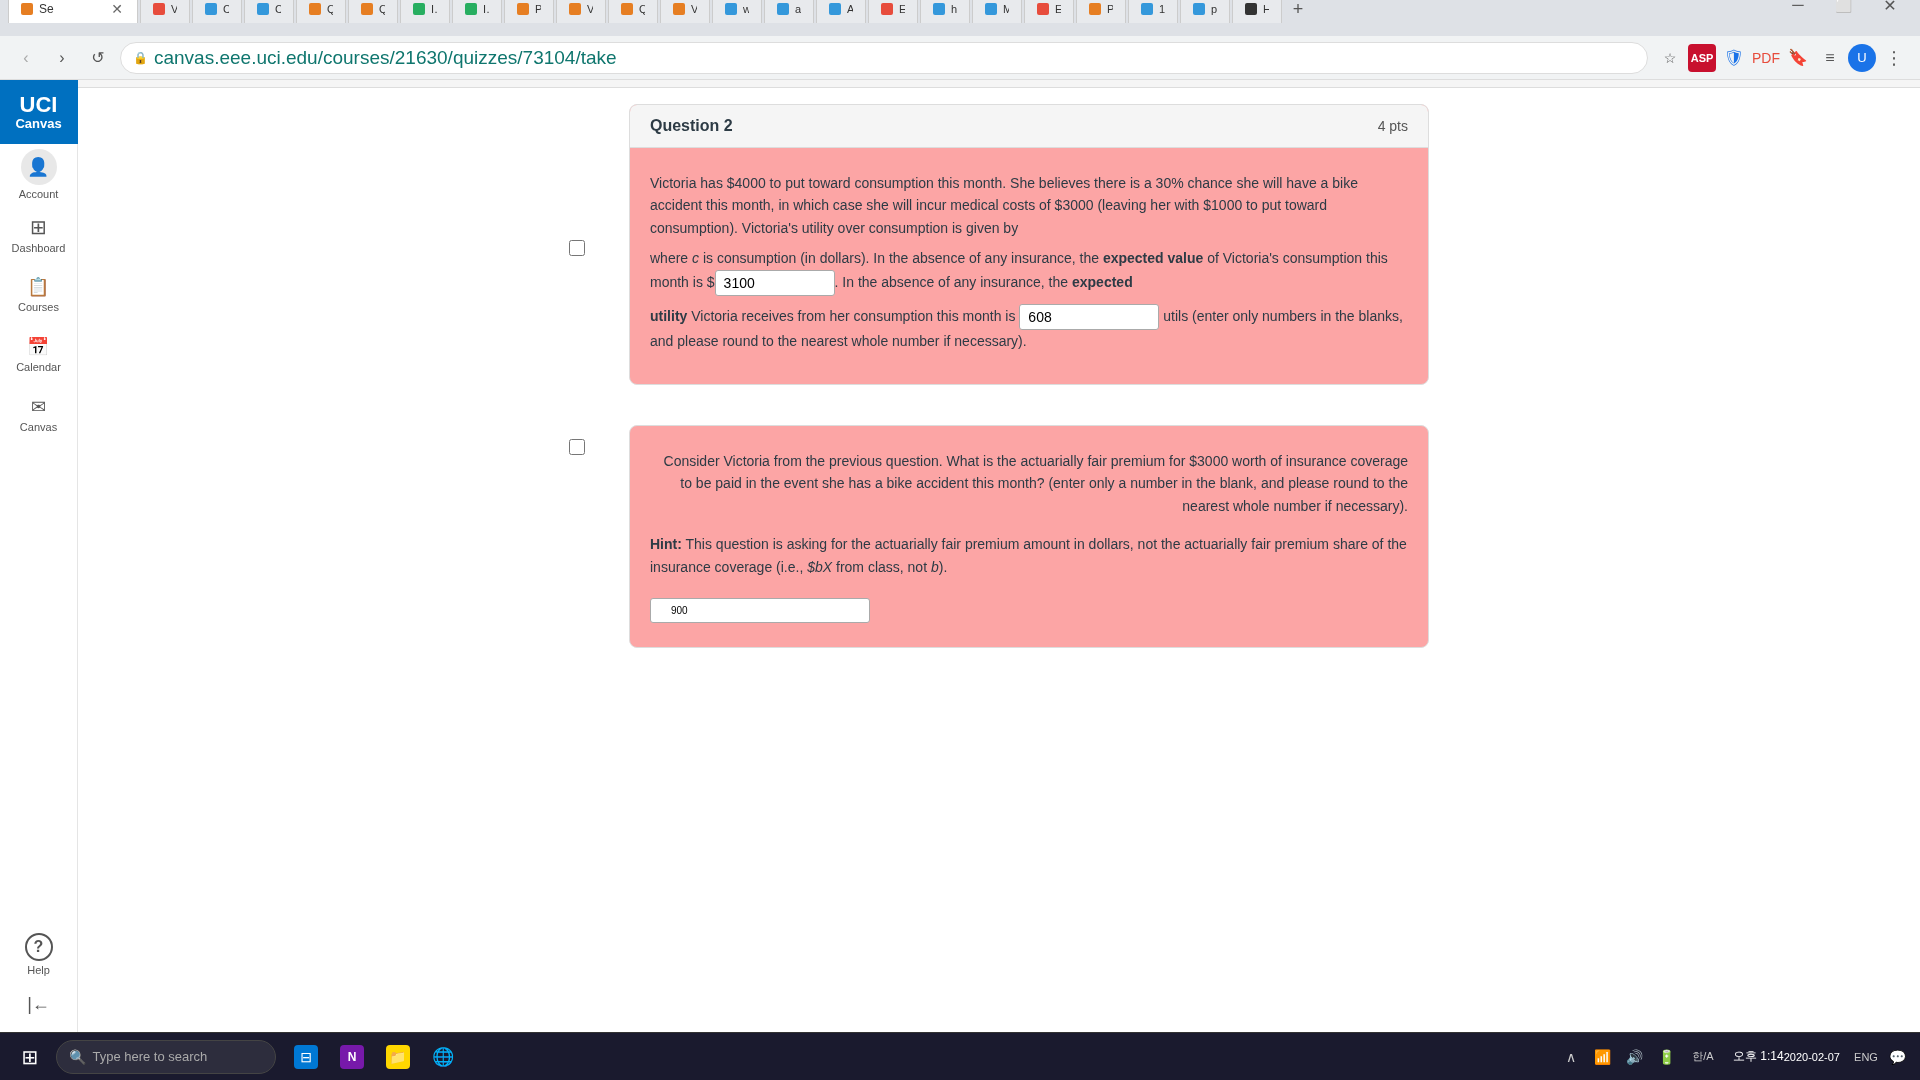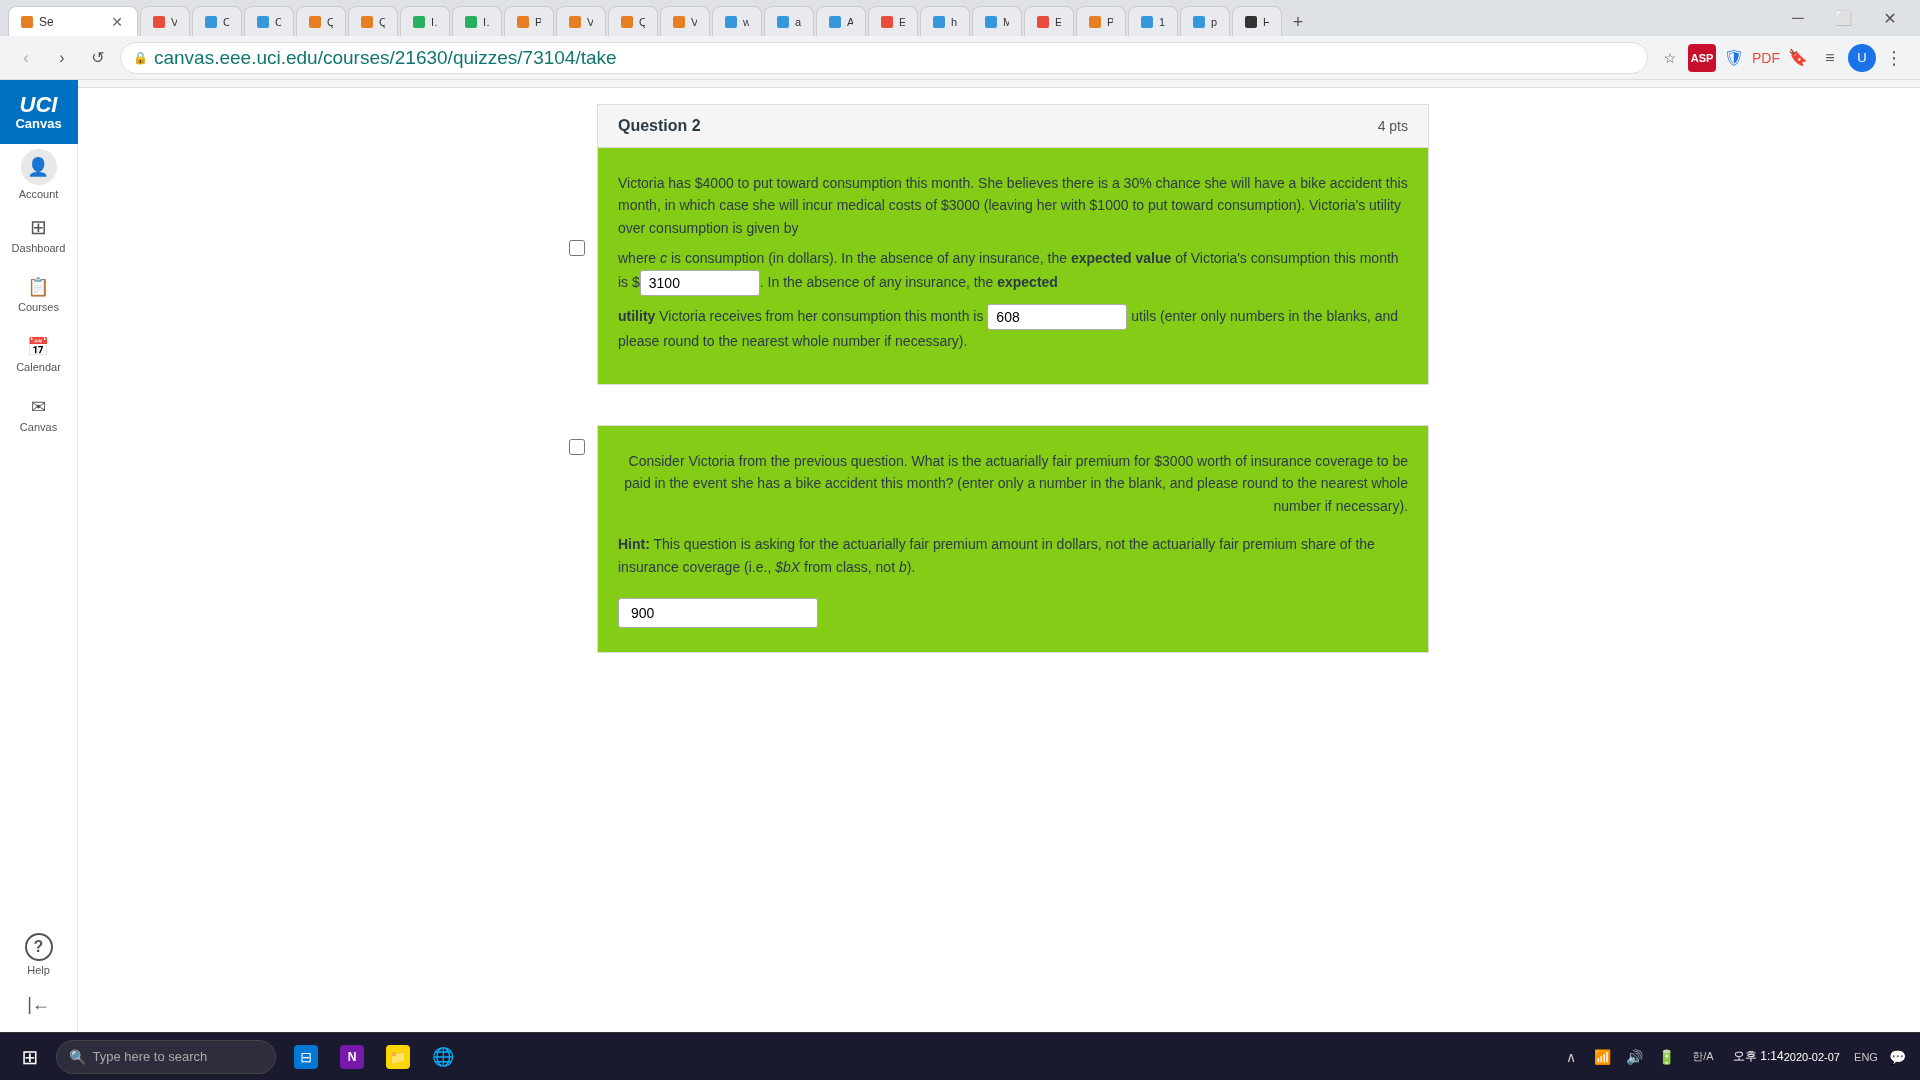--- a/index.html
+++ b/index.html
@@ -1,21 +1,21 @@
 <!DOCTYPE html>
 <html><head>
   <meta charset="utf-8">
   <style>
     * { box-sizing: border-box; margin: 0; padding: 0; }
     body { font-family: 'Segoe UI', Arial, sans-serif; font-size: 14px; background: #f5f5f5; overflow: hidden; }
 
     
     .browser-frame { width: 1920px; height: 1080px; display: flex; flex-direction: column; background: #fff; }
 
-    .tab-bar { background: #dee1e6; height: 36px; display: flex; align-items: flex-end; padding: 0 8px; gap: 2px; flex-shrink: 0; }
+    .tab-bar { background: #dee1e6; height: 36px; display: flex; align-items: flex-end; padding: 13px 8px; gap: 2px; flex-shrink: 0; }
     .tab { background: #fff; border-radius: 8px 8px 0 0; padding: 0 12px; height: 30px; display: flex; align-items: center; gap: 6px; font-size: 12px; min-width: 140px; max-width: 180px; cursor: pointer; border: 1px solid #ccc; border-bottom: none; }
     .tab.active { background: #fff; z-index: 1; }
     .tab.inactive { background: #e8eaed; }
     .tab-title { overflow: hidden; white-space: nowrap; text-overflow: ellipsis; font-size: 12px; color: #333; flex: 1; }
     .tab-close { color: #666; font-size: 14px; cursor: pointer; width: 16px; height: 16px; display: flex; align-items: center; justify-content: center; border-radius: 50%; }
     .tab-new { width: 28px; height: 28px; display: flex; align-items: center; justify-content: center; cursor: pointer; color: #555; font-size: 18px; border-radius: 50%; }
 
     .nav-bar { background: #f1f3f4; height: 44px; display: flex; align-items: center; padding: 0 12px; gap: 8px; border-bottom: 1px solid #ddd; flex-shrink: 0; }
     .nav-btn { width: 28px; height: 28px; border-radius: 50%; display: flex; align-items: center; justify-content: center; cursor: pointer; color: #555; font-size: 16px; }
     .nav-btn.disabled { color: #aaa; cursor: default; }
@@ -25,52 +25,52 @@
     .nav-actions { display: flex; gap: 4px; }
     .nav-action-btn { width: 28px; height: 28px; border-radius: 50%; display: flex; align-items: center; justify-content: center; cursor: pointer; color: #555; font-size: 14px; }
     .profile-btn { width: 28px; height: 28px; border-radius: 50%; background: #1a73e8; display: flex; align-items: center; justify-content: center; color: #fff; font-size: 13px; cursor: pointer; }
 
     
     .main-area { display: flex; flex: 1; overflow: hidden; }
 
     
     .sidebar { width: 78px; background: #fff; border-right: 1px solid #e5e5e5; display: flex; flex-direction: column; align-items: center; padding: 0 0 8px 0; flex-shrink: 0; }
     .sidebar-logo { width: 78px; height: 64px; background: #0070c0; display: flex; align-items: center; justify-content: center; flex-direction: column; cursor: pointer; }
-    .logo-uci { color: #fff; font-size: 22px; font-weight: 900; line-height: 1; font-style: italic; }
+    .logo-uci { color: #fff; font-size: 22px; font-weight: 900; line-height: 1; }
     .logo-canvas { color: #fff; font-size: 13px; font-weight: 600; }
     .sidebar-item { width: 78px; height: 60px; display: flex; flex-direction: column; align-items: center; justify-content: center; gap: 3px; cursor: pointer; color: #555; text-decoration: none; }
     .sidebar-icon { font-size: 20px; color: #555; }
     .sidebar-label { font-size: 11px; color: #555; text-align: center; }
     .sidebar-spacer { flex: 1; }
     .sidebar-collapse { width: 78px; height: 40px; display: flex; align-items: center; justify-content: center; cursor: pointer; color: #555; font-size: 18px; }
 
     
     .page-content { flex: 1; overflow-y: auto; background: #fff; padding: 0; }
     .quiz-content { max-width: 900px; margin: 0 auto; padding: 16px 20px; }
 
     
-    .question-card { background: #84cc16; border: 1px solid #ddd; border-radius: 0; margin-bottom: 24px; overflow: hidden; }
+    .question-card { background: #fca5a5; border: 1px solid #ddd; border-radius: 8px; margin-bottom: 24px; overflow: hidden; margin-left: 32px; }
     .question-header { background: #f5f5f5; padding: 12px 20px; display: flex; justify-content: space-between; align-items: center; border-bottom: 1px solid #ddd; }
     .question-title { font-size: 16px; font-weight: 600; color: #2d3b45; }
     .question-pts { font-size: 14px; color: #555; }
     .question-body { padding: 24px 20px; font-size: 14px; line-height: 1.6; color: #2d3b45; }
 
     .question-row { display: flex; align-items: flex-start; margin-bottom: 0; }
     .math-formula { text-align: center; font-size: 18px; margin: 16px 0; font-style: italic; }
 
     .inline-input { display: inline-block; border: 1px solid #aaa; border-radius: 3px; padding: 4px 8px; min-width: 100px; font-size: 14px; background: #fff; vertical-align: middle; }
     .inline-input-wide { min-width: 140px; }
 
     .bold { font-weight: 700; }
 
     .hint-block { margin-top: 16px; }
     .hint-label { font-weight: 700; }
 
     .answer-input-block { margin-top: 20px; }
-    .answer-input { border: 1px solid #aaa; border-radius: 3px; padding: 6px 12px; width: 200px; font-size: 14px; }
+    .answer-input { border: 1px solid #aaa; border-radius: 3px; padding: 6px 20px; width: 220px; font-size: 10px; }
 
     
     .page-content::-webkit-scrollbar { width: 10px; }
     .page-content::-webkit-scrollbar-track { background: #f1f1f1; }
     .page-content::-webkit-scrollbar-thumb { background: #ccc; border-radius: 5px; }
 
     
     .taskbar { height: 48px; background: #1a1a2e; display: flex; align-items: center; padding: 0 8px; gap: 4px; flex-shrink: 0; border-top: 1px solid #333; position: relative; }
     .taskbar-start { width: 44px; height: 40px; display: flex; align-items: center; justify-content: center; cursor: pointer; }
     .start-icon { font-size: 20px; color: #fff; }

